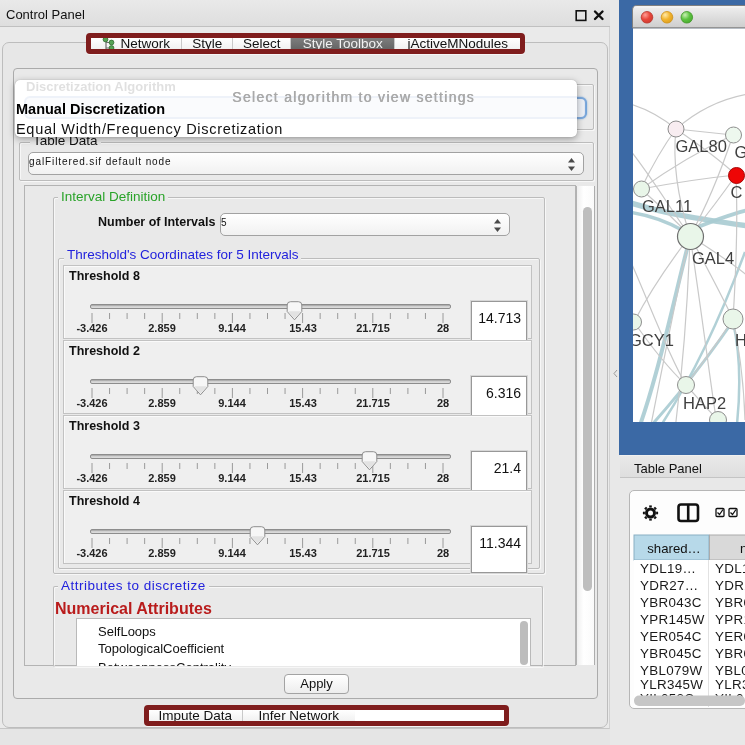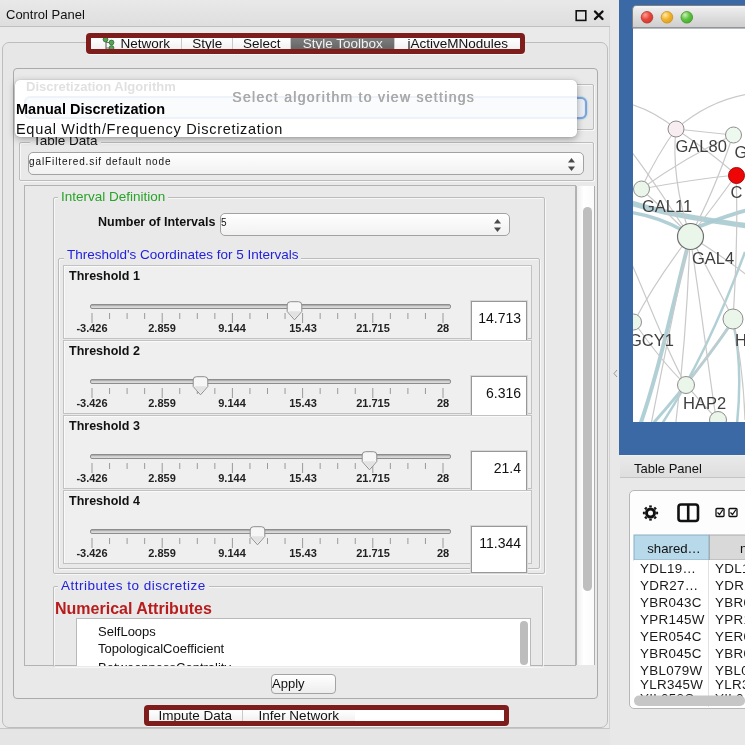--- a/index.html
+++ b/index.html
@@ -45,23 +45,23 @@
   .track { position:absolute; left:26px; top:38px; width:361px; height:5px;
     background:linear-gradient(#9c9c9c,#cfcfcf 45%,#dedede); border:1px solid #8d8d8d;
     border-radius:2px; }
   .vbox { position:absolute; left:407px; top:35px; width:56px; height:47px;
     background:#fff; border:1px solid #989898; box-shadow:0 0 0 1px #d7d7d7; }
   .vbox .v { position:absolute; right:5px; top:8px; font-size:14px; color:#111; }
   .ticklbl { position:absolute; top:56px; font-size:11px; font-weight:bold; color:#222; transform:translateX(-50%); }
 
   .vp { border:1px solid #b3b3b3; }
 
-  #applybtn { left:271px; top:674px; width:65px; height:20px;
+  #applybtn { left:284px; top:674px; width:65px; height:20px;
     background:linear-gradient(#ffffff,#ededed); border:1px solid #a3a3a3; border-radius:4px;
-    font-size:13px; color:#111; text-align:left; line-height:17px; }
+    font-size:13px; color:#111; text-align:center; line-height:17px; }
 
   
   #popup { left:15px; top:80px; width:562px; height:57px; background:#ffffff;
     border-radius:5px; box-shadow:0 2px 7px rgba(0,0,0,.35), 0 0 1px rgba(0,0,0,.25); z-index:40; }
 
   
   #netbg { left:619px; top:0; width:126px; height:455px; background:#3b69a5; }
   #tphead { left:620px; top:455px; width:125px; height:23px;
     background:linear-gradient(#e9e9e9,#dedede); border-bottom:1px solid #c4c4c4;
     border-top:1px solid #f0f0f0; }
@@ -134,21 +134,21 @@
     <path d="M4.5 1 L8 5.5 L1 5.5 Z" fill="#4a4a4a"></path>
     <path d="M4.5 14 L1 9.5 L8 9.5 Z" fill="#4a4a4a"></path>
   </svg>
 </div>
 
 <div class="abs groupbox" style="left:58px;top:258px;width:482px;height:311px;"></div>
 <div class="abs gtitle" style="left:64px;top:247px;color:#2222dd;">Threshold's Coordinates for 5 Intervals</div>
 
 <div id="thresholds">
 <div class="abs tpanel" style="left:63px;top:265px;width:469px;height:74px;">
-  <div class="tptitle">Threshold 1</div>
+  <div class="tptitle">Threshold 8</div>
   <div class="track"></div>
   <svg class="ticks" style="position:absolute;left:20px;top:46px" width="370" height="12">
         <line x1="8.00" y1="1" x2="8.00" y2="11" stroke="#9a9a9a" stroke-width="1"></line>
         <line x1="25.55" y1="1" x2="25.55" y2="7" stroke="#9a9a9a" stroke-width="1"></line>
         <line x1="43.10" y1="1" x2="43.10" y2="7" stroke="#9a9a9a" stroke-width="1"></line>
         <line x1="60.65" y1="1" x2="60.65" y2="7" stroke="#9a9a9a" stroke-width="1"></line>
         <line x1="78.20" y1="1" x2="78.20" y2="11" stroke="#9a9a9a" stroke-width="1"></line>
         <line x1="95.75" y1="1" x2="95.75" y2="7" stroke="#9a9a9a" stroke-width="1"></line>
         <line x1="113.30" y1="1" x2="113.30" y2="7" stroke="#9a9a9a" stroke-width="1"></line>
         <line x1="130.85" y1="1" x2="130.85" y2="7" stroke="#9a9a9a" stroke-width="1"></line>

